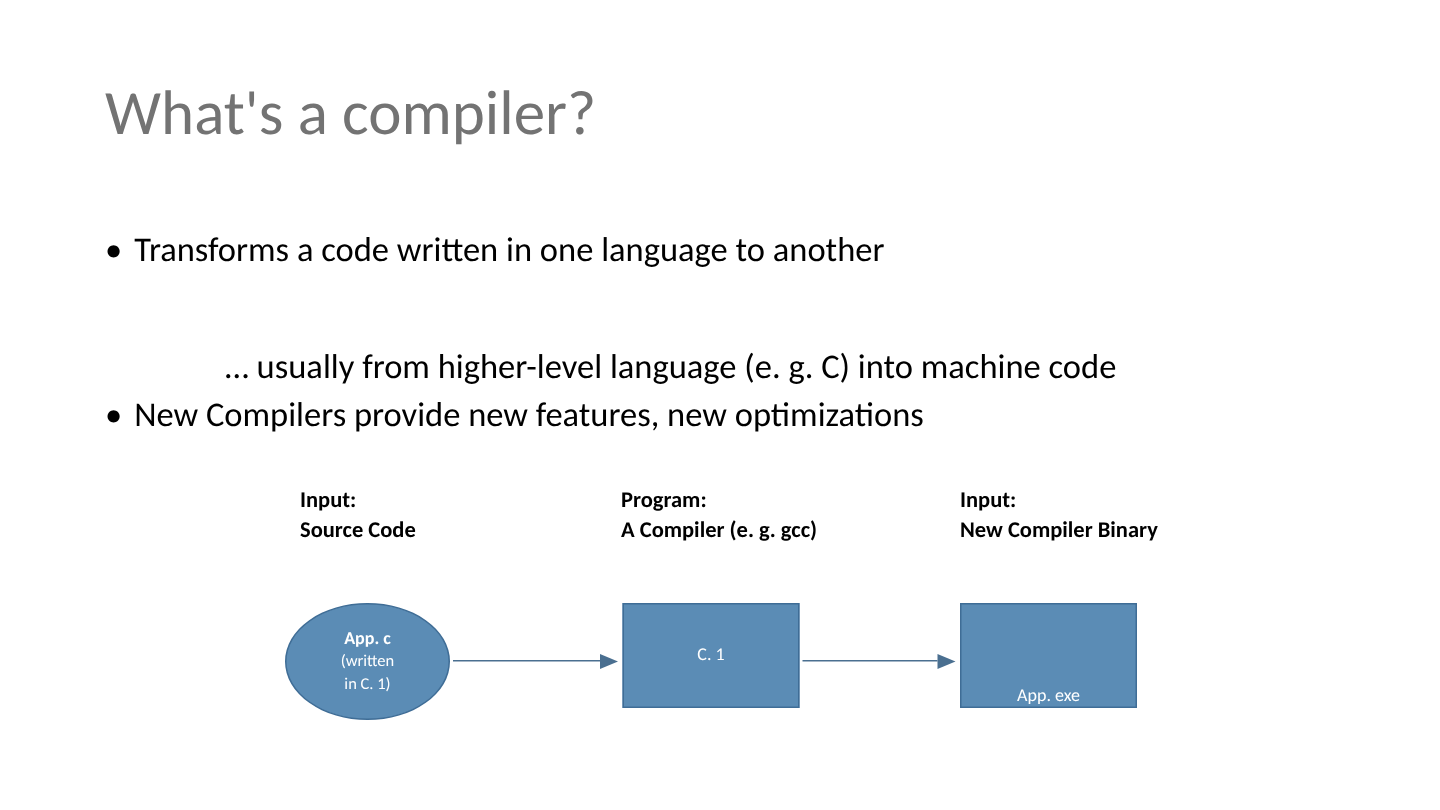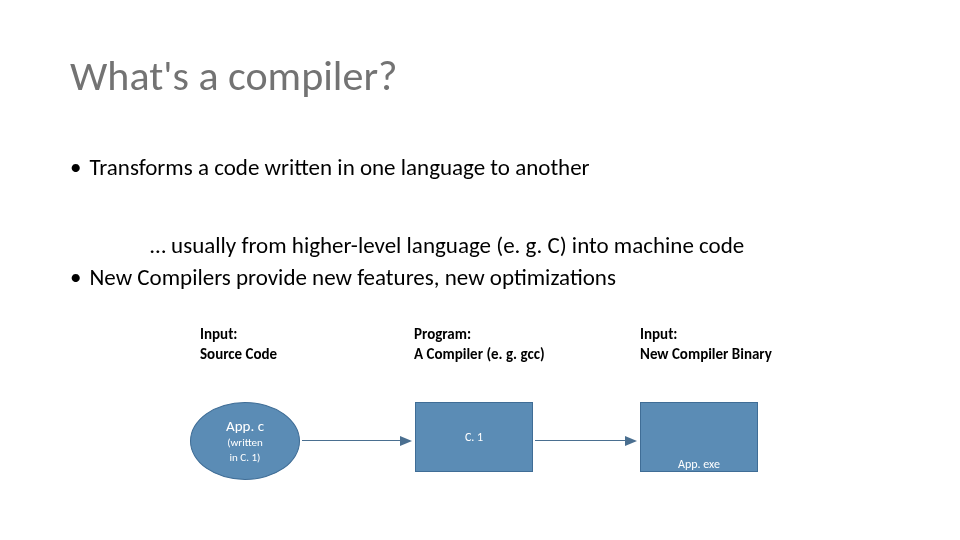--- a/index.html
+++ b/index.html
@@ -10,21 +10,21 @@
   .bullets .bullet-row { display: flex; align-items: flex-start; }
   .bullets .dot { margin-right: 8px; }
   .bullets .sub { padding-left: 80px; margin-top: 46px; }
   .diagram { position: relative; height: 200px; margin-left: 120px; }
   .col-label { position: absolute; top: 0; font-size: 15px; font-weight: 700; line-height: 1.35; }
   .lbl-input   { left: 10px;  width: 150px; }
   .lbl-program { left: 224px; width: 190px; }
   .lbl-output  { left: 450px; width: 200px; }
   .node { position: absolute; top: 78px; display: flex; flex-direction: column; align-items: center; justify-content: center; text-align: center; color: #fff; }
   .ellipse { left: 0; width: 110px; height: 78px; border-radius: 50%; background: #5b8cb5; border: 1.5px solid #3f6d96; }
-  .ellipse .main { font-size: 15px; font-weight: 400; }
+  .ellipse .main { font-size: 12px; font-weight: 700; }
   .ellipse .sub  { font-size: 11px; line-height: 1.1; margin-top: 2px; }
   .rect { width: 118px; height: 70px; background: #5b8cb5; border: 1.5px solid #3f6d96; font-size: 12px; font-weight: 500; }
   .rect1 { left: 225px; }
   .rect2 { left: 450px; justify-content: flex-end; }
   .arrow { position: absolute; top: 112px; height: 10px; }
   .arrow .shaft { position: absolute; left: 0; right: 12px; top: 4px; height: 1.2px; background: #4a6f90; }
   .arrow .head  { position: absolute; right: 0; top: 0; width: 0; height: 0; border-top: 5px solid transparent; border-bottom: 5px solid transparent; border-left: 12px solid #4a6f90; }
   .arrow1 { left: 112px; width: 110px; }
   .arrow2 { left: 345px; width: 102px; }
 </style>

